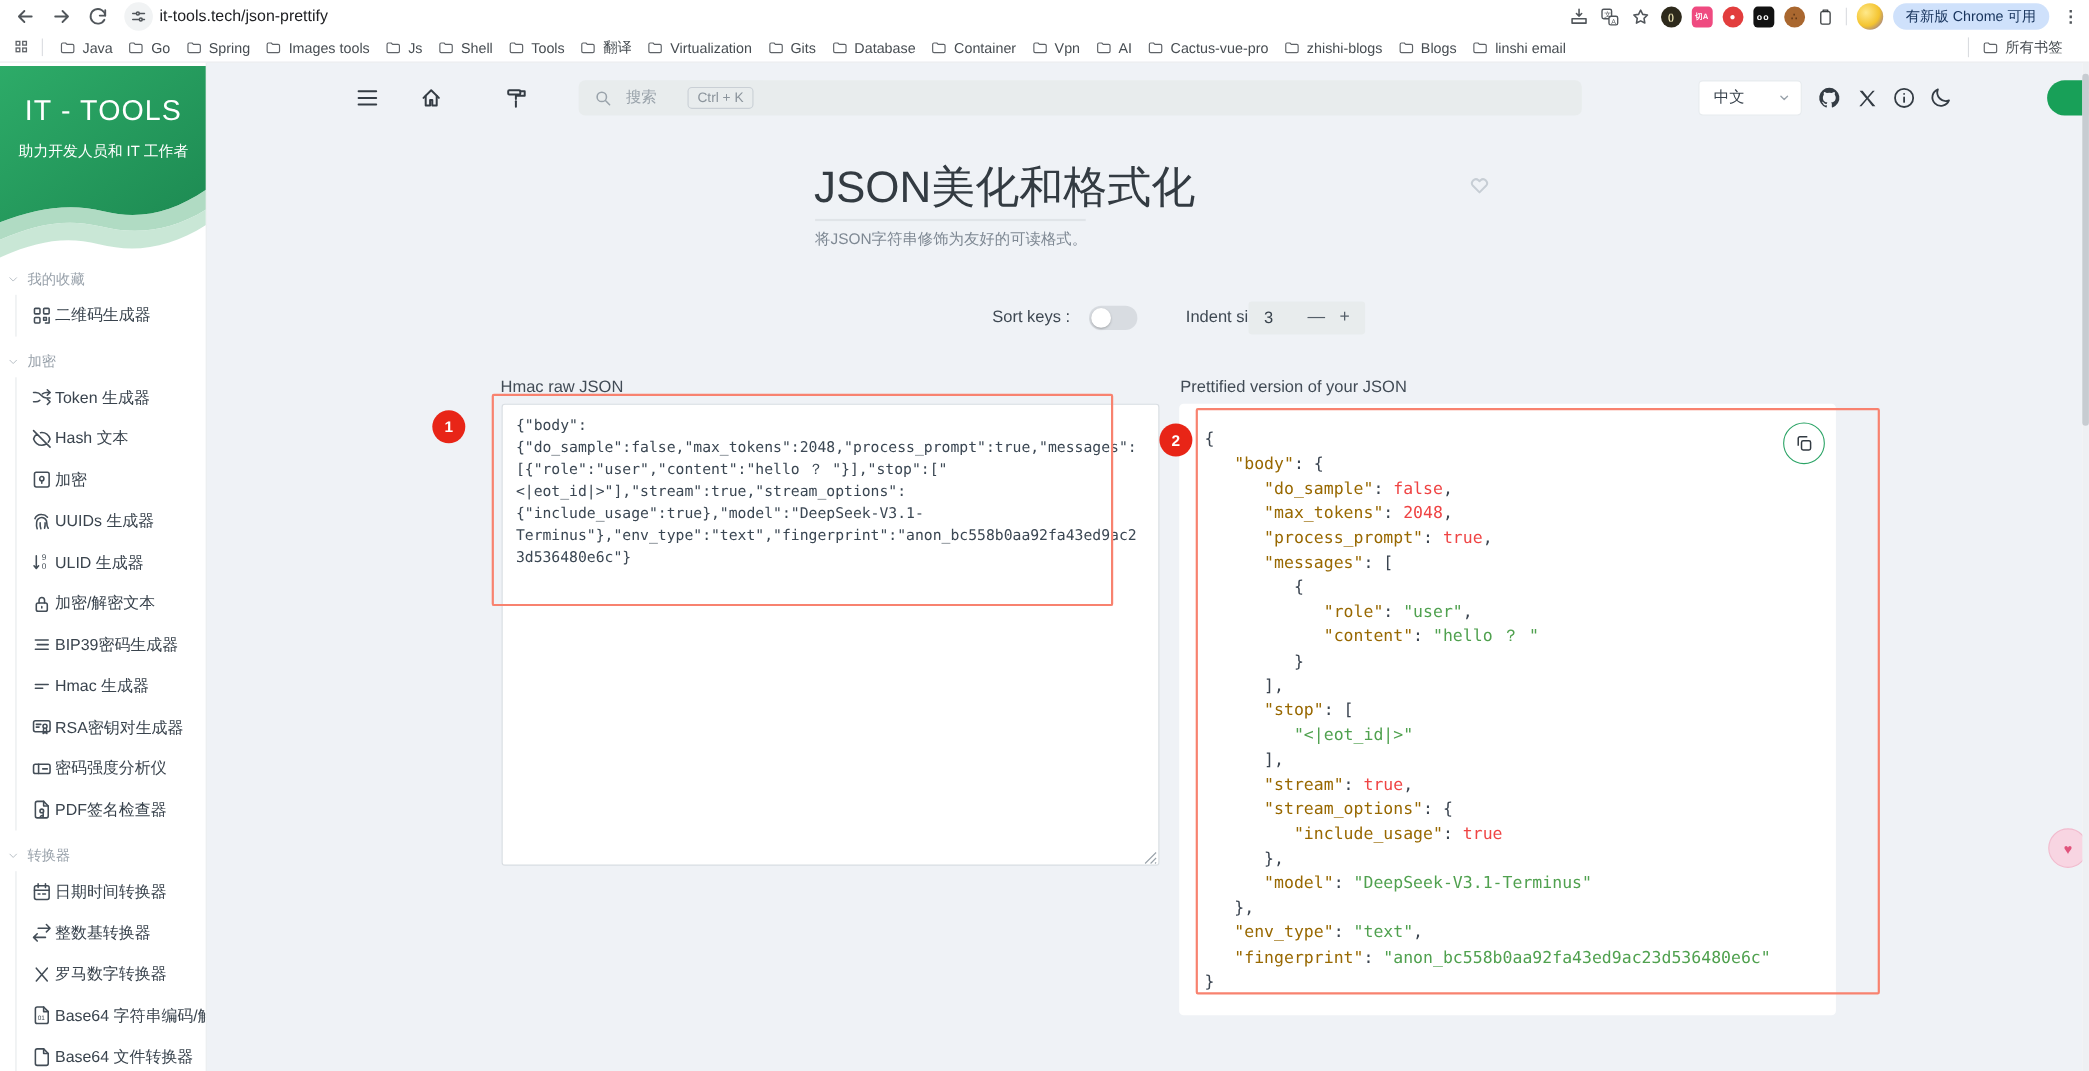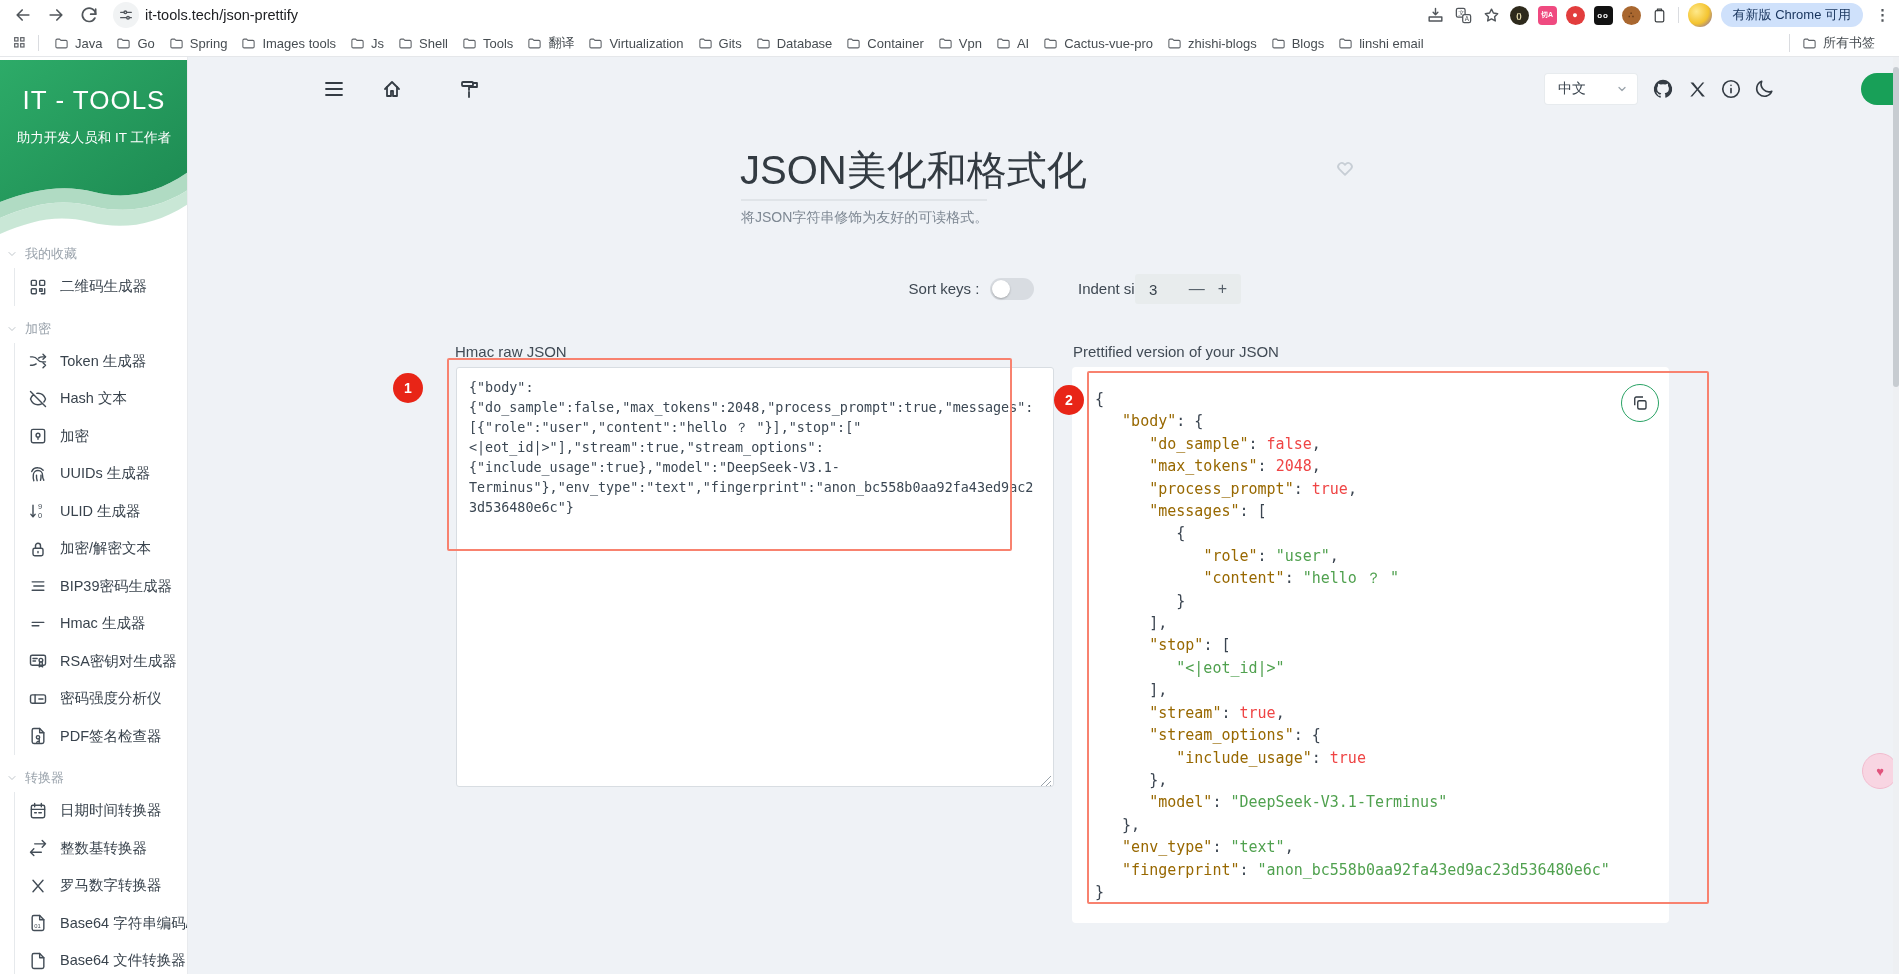--- a/index.html
+++ b/index.html
@@ -40,21 +40,21 @@
   #all-bookmarks svg{width:15px;height:15px;color:#5f6368}
 
   
   #sidebar{position:absolute;left:0;top:57px;width:188px;height:917px;background:#fff;border-right:1px solid #e8eaed;overflow:hidden}
   #brand-block{position:relative;width:188px;height:180px}
   #brand-name{position:absolute;left:0;top:28px;width:100%;text-align:center;color:#fff;font-size:26px;font-weight:normal;letter-spacing:1px}
   #brand-tagline{position:absolute;left:0;top:72px;width:100%;text-align:center;color:#fff;font-size:13.5px}
   .section-header{display:flex;align-items:center;gap:7px;padding:14px 14px 5px 6px;font-size:13px;color:#99a2ab}
   .section-header svg{width:12px;height:12px;color:#b3bac1}
   .section-items{margin-left:14px;border-left:1px solid #e6e9ec;padding-left:13px}
-  .nav-item{height:37.5px;display:flex;align-items:center;gap:12px;color:#39434d;font-size:14.5px;white-space:nowrap}
+  .nav-item{height:37.5px;display:flex;align-items:center;gap:2px;color:#39434d;font-size:14.5px;white-space:nowrap}
   .nav-item svg{width:20px;height:20px;color:#434d57;flex:0 0 auto}
 
   
   #main{position:absolute;left:188px;top:57px;width:1705px;height:917px;background:#eff2f6}
   .mt-ic{position:absolute;width:24px;height:24px;color:#343c44}
   .mt-ic svg{width:100%;height:100%}
   #searchbar{position:absolute;left:338px;top:16px;width:912px;height:32px;border-radius:6px;background:#e8eced;display:flex;align-items:center;padding:0 14px;gap:12px}
   #searchbar .mag{width:17px;height:17px;color:#9aa3ab;flex:0 0 auto}
   #search-placeholder{color:#9aa3ab;font-size:14px}
   #shortcut-badge{margin-left:16px;border:1px solid #c9cfd5;border-radius:4px;color:#8b949c;font-size:12.5px;padding:2px 8px}
@@ -535,20 +535,28 @@
   <span class="mt-ic" style="left:192px;top:20px"><svg viewBox="0 0 24 24" fill="none" stroke="currentColor" stroke-width="1.8" stroke-linecap="round" stroke-linejoin="round">
         <path d="M5 12l7-7 7 7"></path>
         <path d="M7 10v9h4v-5h2v5h4v-9"></path>
       </svg></span>
   <span class="mt-ic" style="left:270px;top:20px"><svg viewBox="0 0 24 24" fill="none" stroke="currentColor" stroke-width="1.8" stroke-linecap="round" stroke-linejoin="round">
         <rect x="4" y="5" width="11" height="4" rx="1"></rect>
         <path d="M15 6h4v4h-8v3"></path>
         <path d="M11 15v5"></path>
       </svg></span>
 
+  <div id="searchbar">
+    <span class="mag"><svg viewBox="0 0 24 24" fill="none" stroke="currentColor" stroke-width="2" stroke-linecap="round">
+          <circle cx="10" cy="10" r="6"></circle>
+          <path d="M15 15l5 5"></path>
+        </svg></span>
+    <span id="search-placeholder">搜索</span>
+    <span id="shortcut-badge">Ctrl + K</span>
+  </div>
 
   <div id="lang-select">
     <span>中文</span>
     <svg viewBox="0 0 24 24" fill="none" stroke="currentColor" stroke-width="2.5" stroke-linecap="round" stroke-linejoin="round">
         <path d="M6 9l6 6 6-6"></path>
       </svg>
   </div>
   <span class="mt-ic" style="left:1464px;top:21px;width:22px;height:22px"><svg viewBox="0 0 24 24" fill="currentColor">
         <path d="M12 2a10 10 0 0 0-3.16 19.49c.5.09.68-.22.68-.48v-1.7c-2.78.6-3.37-1.34-3.37-1.34-.45-1.16-1.11-1.47-1.11-1.47-.9-.62.07-.6.07-.6 1 .07 1.53 1.03 1.53 1.03.89 1.52 2.34 1.08 2.91.83.09-.65.35-1.09.63-1.34-2.22-.25-4.55-1.11-4.55-4.94 0-1.09.39-1.98 1.03-2.68-.1-.25-.45-1.27.1-2.64 0 0 .84-.27 2.75 1.02a9.56 9.56 0 0 1 5 0c1.91-1.29 2.75-1.02 2.75-1.02.55 1.37.2 2.39.1 2.64.64.7 1.03 1.59 1.03 2.68 0 3.84-2.34 4.68-4.57 4.93.36.31.68.92.68 1.85V21c0 .27.18.58.69.48A10 10 0 0 0 12 2z"></path>
       </svg></span>
@@ -569,21 +577,21 @@
       </svg>
   </button>
 
   <div id="page-title">JSON美化和格式化</div>
   <div id="title-divider"></div>
   <div id="page-subtitle">将JSON字符串修饰为友好的可读格式。</div>
   <span id="fav-heart"><svg viewBox="0 0 24 24" fill="none" stroke="currentColor" stroke-width="2" stroke-linejoin="round">
         <path d="M12 19.5 5.5 13a3.9 3.9 0 0 1 5.5-5.5l1 1 1-1a3.9 3.9 0 0 1 5.5 5.5z"></path>
       </svg></span>
 
-  <div class="ctl-label" style="left:714px;width:84px;text-align:center">Sort keys :</div>
+  <div class="ctl-label" style="left:714px;width:84px;text-align:left">Sort keys :</div>
   <div id="toggle">
       <div id="toggle-knob"></div>
     </div>
   <div class="ctl-label" style="left:890px">Indent size :</div>
   <div id="stepper">
     <span class="val">3</span>
     <span class="step-btn" id="step-minus">—</span>
     <span class="step-btn">+</span>
   </div>
 

